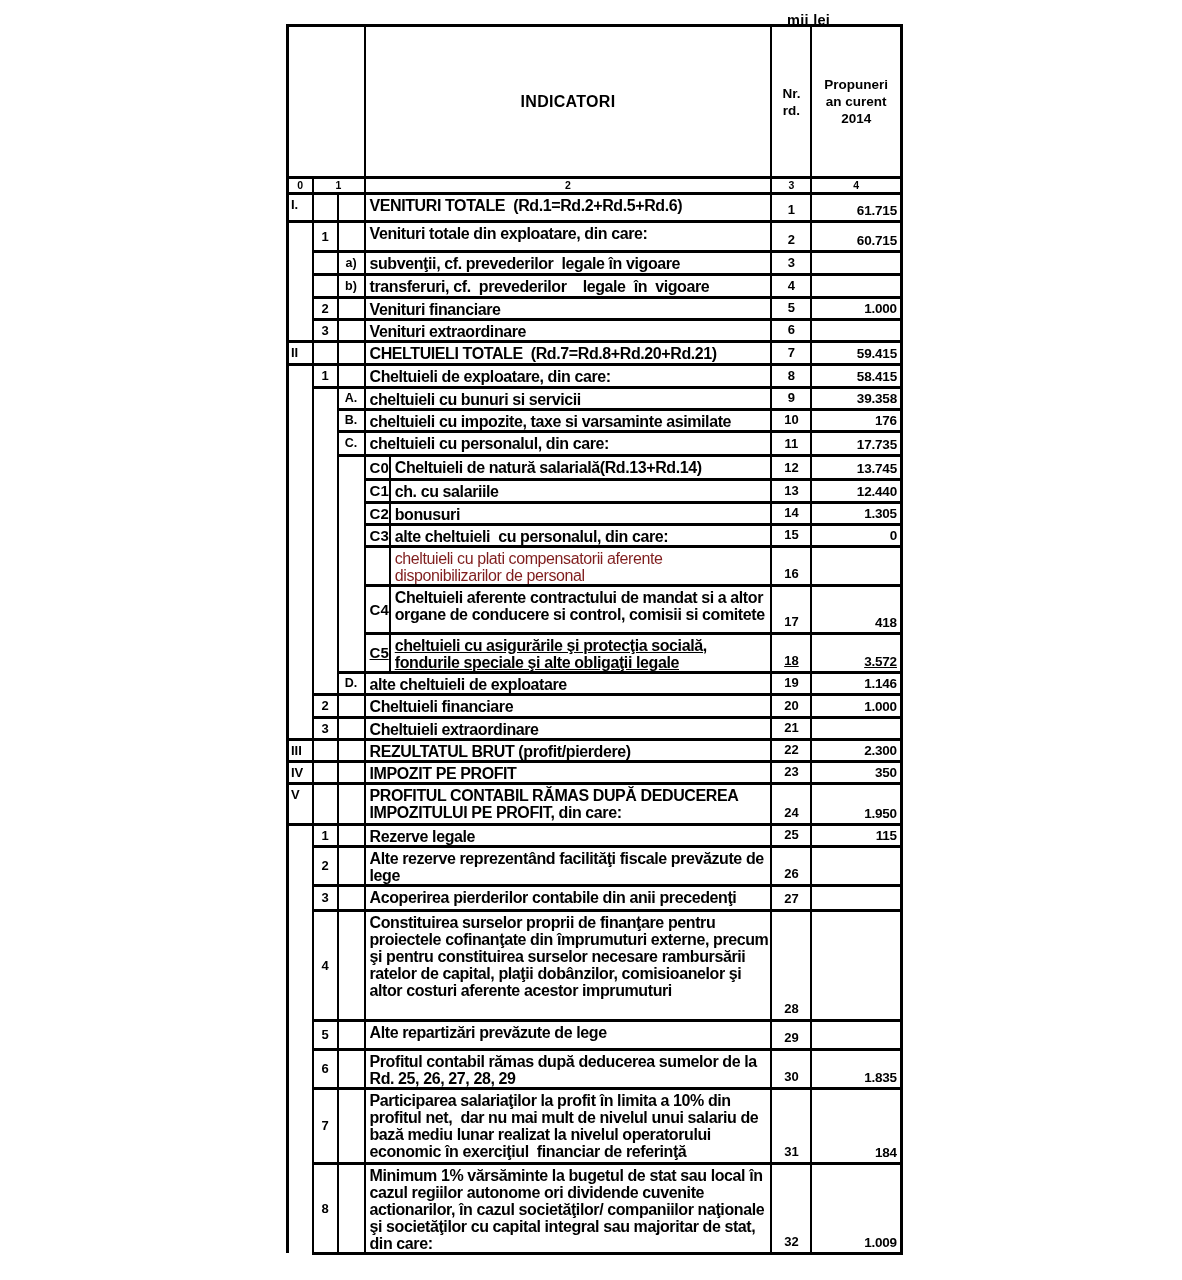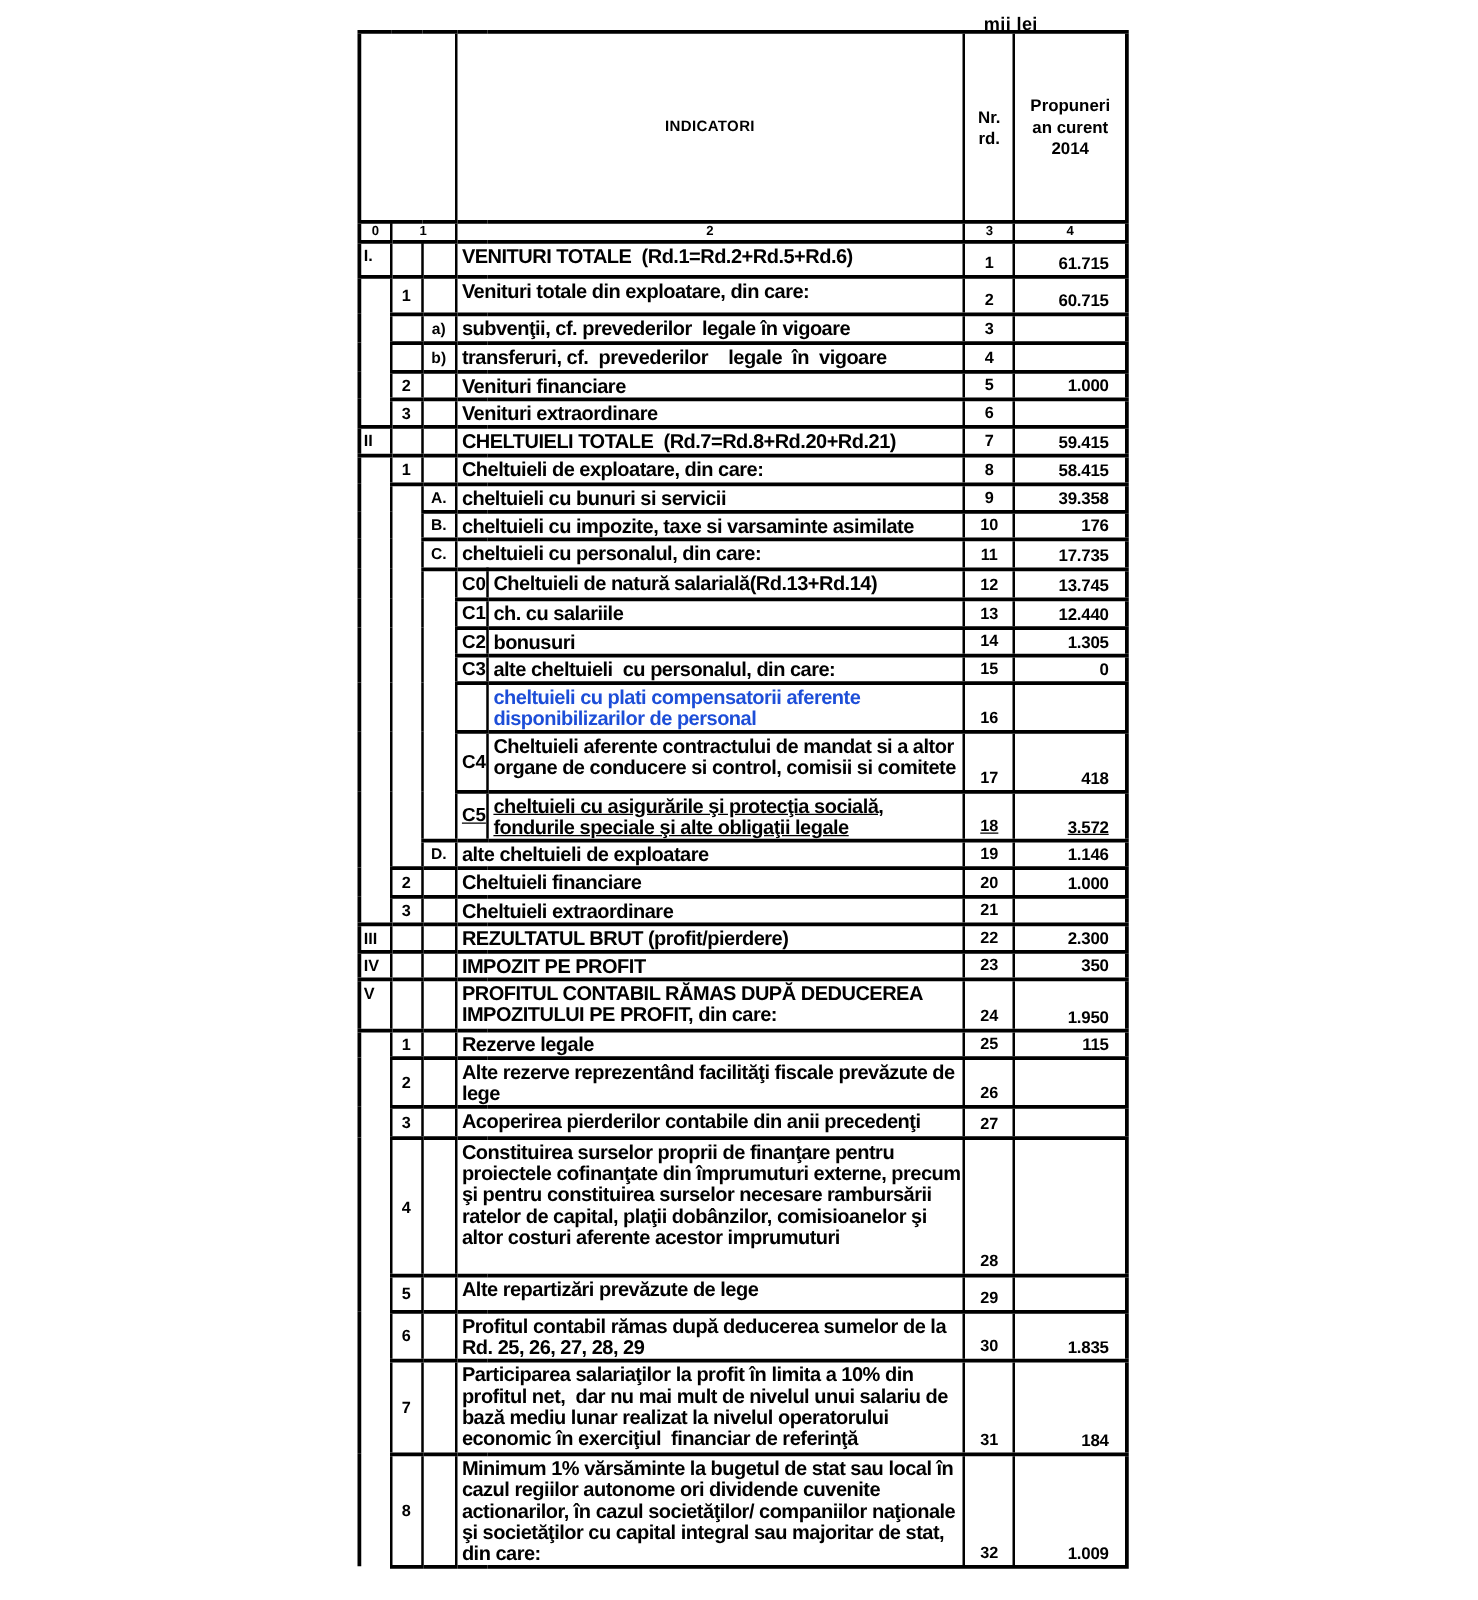--- a/index.html
+++ b/index.html
@@ -22,29 +22,29 @@
   }
   td.open { border-bottom:none; }
   td.c0 { text-align:left; vertical-align:top; padding:2px 0 0 2px; font-size:13px; }
   td.c1 { text-align:center; vertical-align:middle; font-size:13px; }
   td.c2 { text-align:center; vertical-align:middle; font-size:12.5px; }
   td.c3 { text-align:right; vertical-align:middle; font-size:15px; }
   td.txt {
     text-align:left; vertical-align:top; padding:2px 2px 0 4px;
     font-size:16px; line-height:17px; letter-spacing:-0.4px; white-space:pre;
   }
-  td.light { font-weight:bold; color:#1d4ed8; }
+  td.light { font-weight:normal; color:#7f1d1d; }
   td.nr { text-align:center; vertical-align:bottom; font-size:13px; padding-bottom:3px; }
-  td.val { text-align:right; vertical-align:bottom; font-size:13.5px; padding:0 13px 2px 0; letter-spacing:-0.2px; }
+  td.val { text-align:right; vertical-align:bottom; font-size:13.5px; padding:0 3px 2px 0; letter-spacing:-0.2px; }
   td.hdr-corner { background:#fff; }
   td.hdr {
     text-align:center; vertical-align:middle; white-space:pre-line;
     font-size:13.5px; line-height:17px; font-weight:bold;
   }
-  td.hdr-ind { font-size:12px; letter-spacing:0.3px; }
+  td.hdr-ind { font-size:16px; letter-spacing:0.3px; }
   td.colnum {
     text-align:center; vertical-align:middle;
     font-size:10.5px; line-height:1; padding:1px 0; font-weight:bold;
   }
 </style>
 </head>
 <body>
 
 <div class="unit-label">mii lei</div>
 

